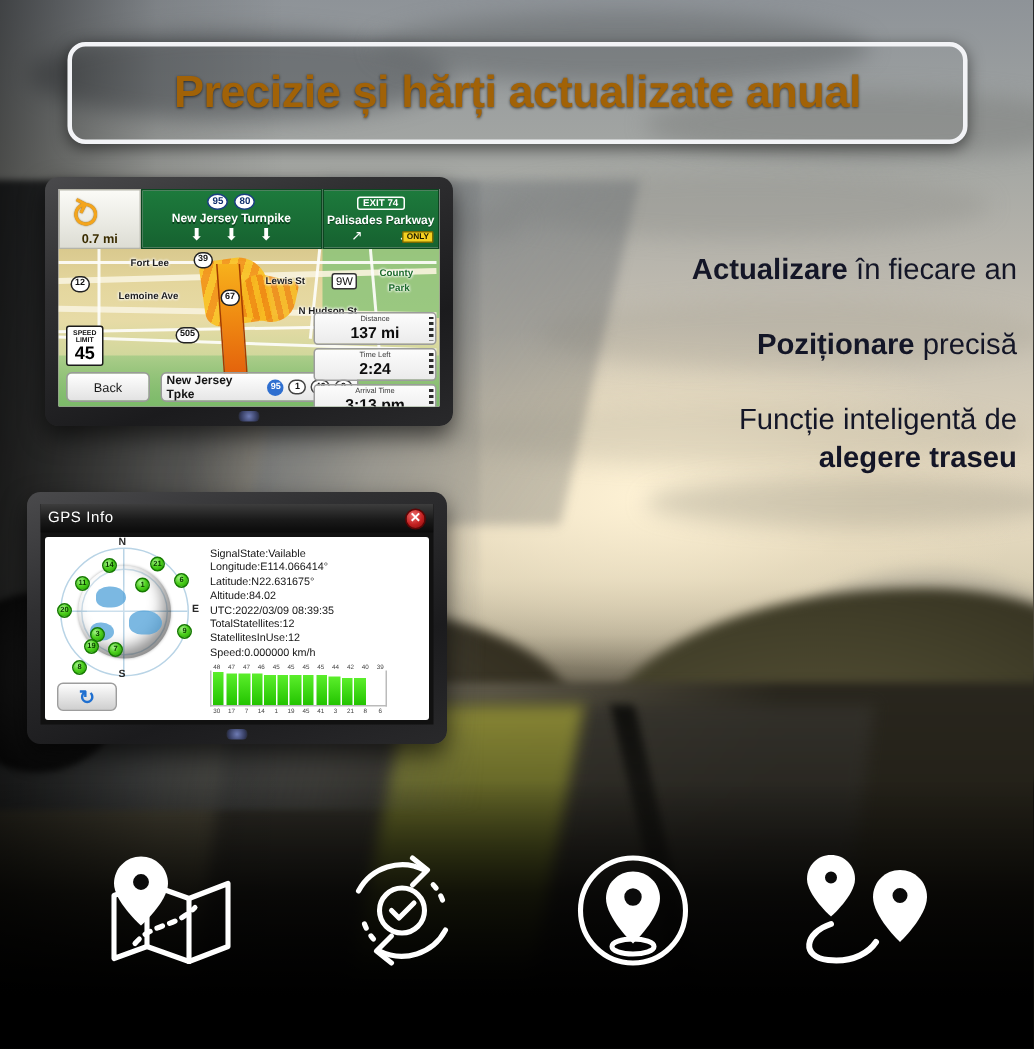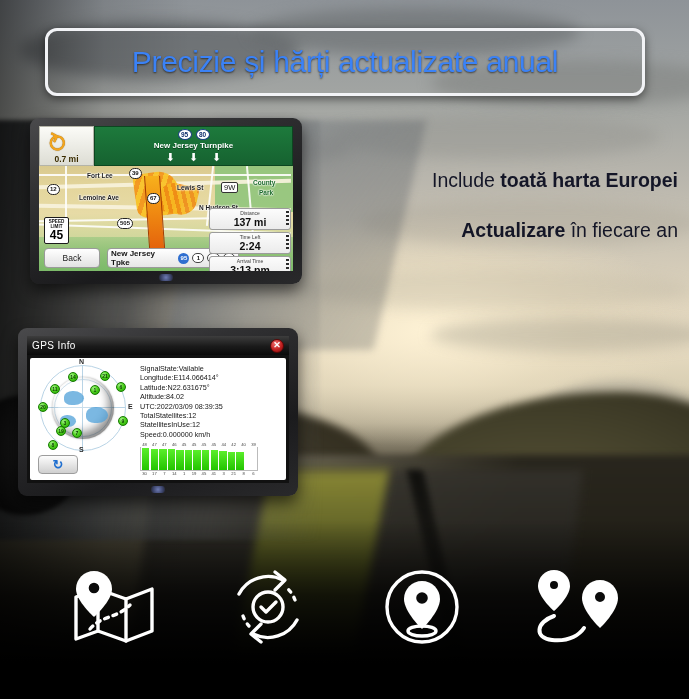--- a/index.html
+++ b/index.html
@@ -100,21 +100,21 @@
 
   
   #banner {
     position: absolute; left: 45px; top: 28px; width: 600px; height: 68px;
     border: 3px solid #f2f3f6; border-radius: 12px;
     background: linear-gradient(90deg, #05060e 0%, #0b0c1c 16%, #181churned 0%, #1a1940 38%, #2a23a0 68%, #3a2fd0 90%, #3f33dd 100%);
     display: flex; align-items: center; justify-content: center;
     box-shadow: 0 3px 10px rgba(0,0,0,.5);
   }
   #banner-title {
-    color: #3b82f6; font-size: 30px; font-weight: normal; letter-spacing: -.3px;
+    color: #a16207; font-size: 30px; font-weight: bold; letter-spacing: -.3px;
     white-space: nowrap; text-shadow: 0 1px 2px rgba(0,0,0,.6);
   }
 
   
   #features {
     position: absolute; left: 338px; top: 168px; width: 340px;
     display: flex; flex-direction: column; gap: 26px;
     text-align: right; align-items: flex-end;
   }
   .feature { color: #141627; font-size: 19.5px; line-height: 1.24; }
@@ -365,24 +365,27 @@
   <div class="vig-left"></div>
   <div class="vig-bottom"></div>
 </div>
 
 <div id="banner">
   <div id="banner-title">Precizie și hărți actualizate anual</div>
 </div>
 
 <div id="features">
   <div class="feature">
-    <span class="reg">Include </span><b>toată harta Europei</b><span class="reg"></span>
+    <span class="reg"></span><b>Actualizare</b><span class="reg"> în fiecare an</span>
   </div>
   <div class="feature">
-    <span class="reg"></span><b>Actualizare</b><span class="reg"> în fiecare an</span>
+    <span class="reg"></span><b>Poziționare</b><span class="reg"> precisă</span>
+  </div>
+  <div class="feature">
+    <span class="reg">Funcție inteligentă de </span><br><b>alegere traseu</b><span class="reg"></span>
   </div>
 </div>
 
 <div class="device" id="device-nav">
   <div class="screen">
 
     <div class="nav-head">
       <div class="turn-box">
         <span class="turn-arrow">⥁</span>
         <span class="turn-dist">0.7 mi</span>
@@ -394,20 +397,29 @@
           <span class="shield">80</span>
         </div>
         <div class="sign-name">New Jersey Turnpike</div>
         <div class="sign-arrows">
           <span>⬇</span>
           <span>⬇</span>
           <span>⬇</span>
         </div>
       </div>
 
+      <div class="sign sign-exit">
+        <div class="exit-tag">EXIT 74</div>
+        <div class="sign-name">Palisades Parkway</div>
+        <div class="sign-arrows small">
+          <span>↗</span>
+          <span>↗</span>
+        </div>
+        <div class="only-tag">ONLY</div>
+      </div>
     </div>
 
     <div class="map">
       <div class="park"></div>
       <div class="green-field"></div>
 
       <div class="rd thick" style="left:0; top:16px; width:252px; transform:rotate(-1.5deg);"></div>
       <div class="rd thick" style="left:0; top:40px; width:252px; transform:rotate(1deg);"></div>
       <div class="rd" style="left:0; top:8px; width:252px;"></div>
       <div class="rd" style="left:0; top:52px; width:252px; transform:rotate(-1deg);"></div>

